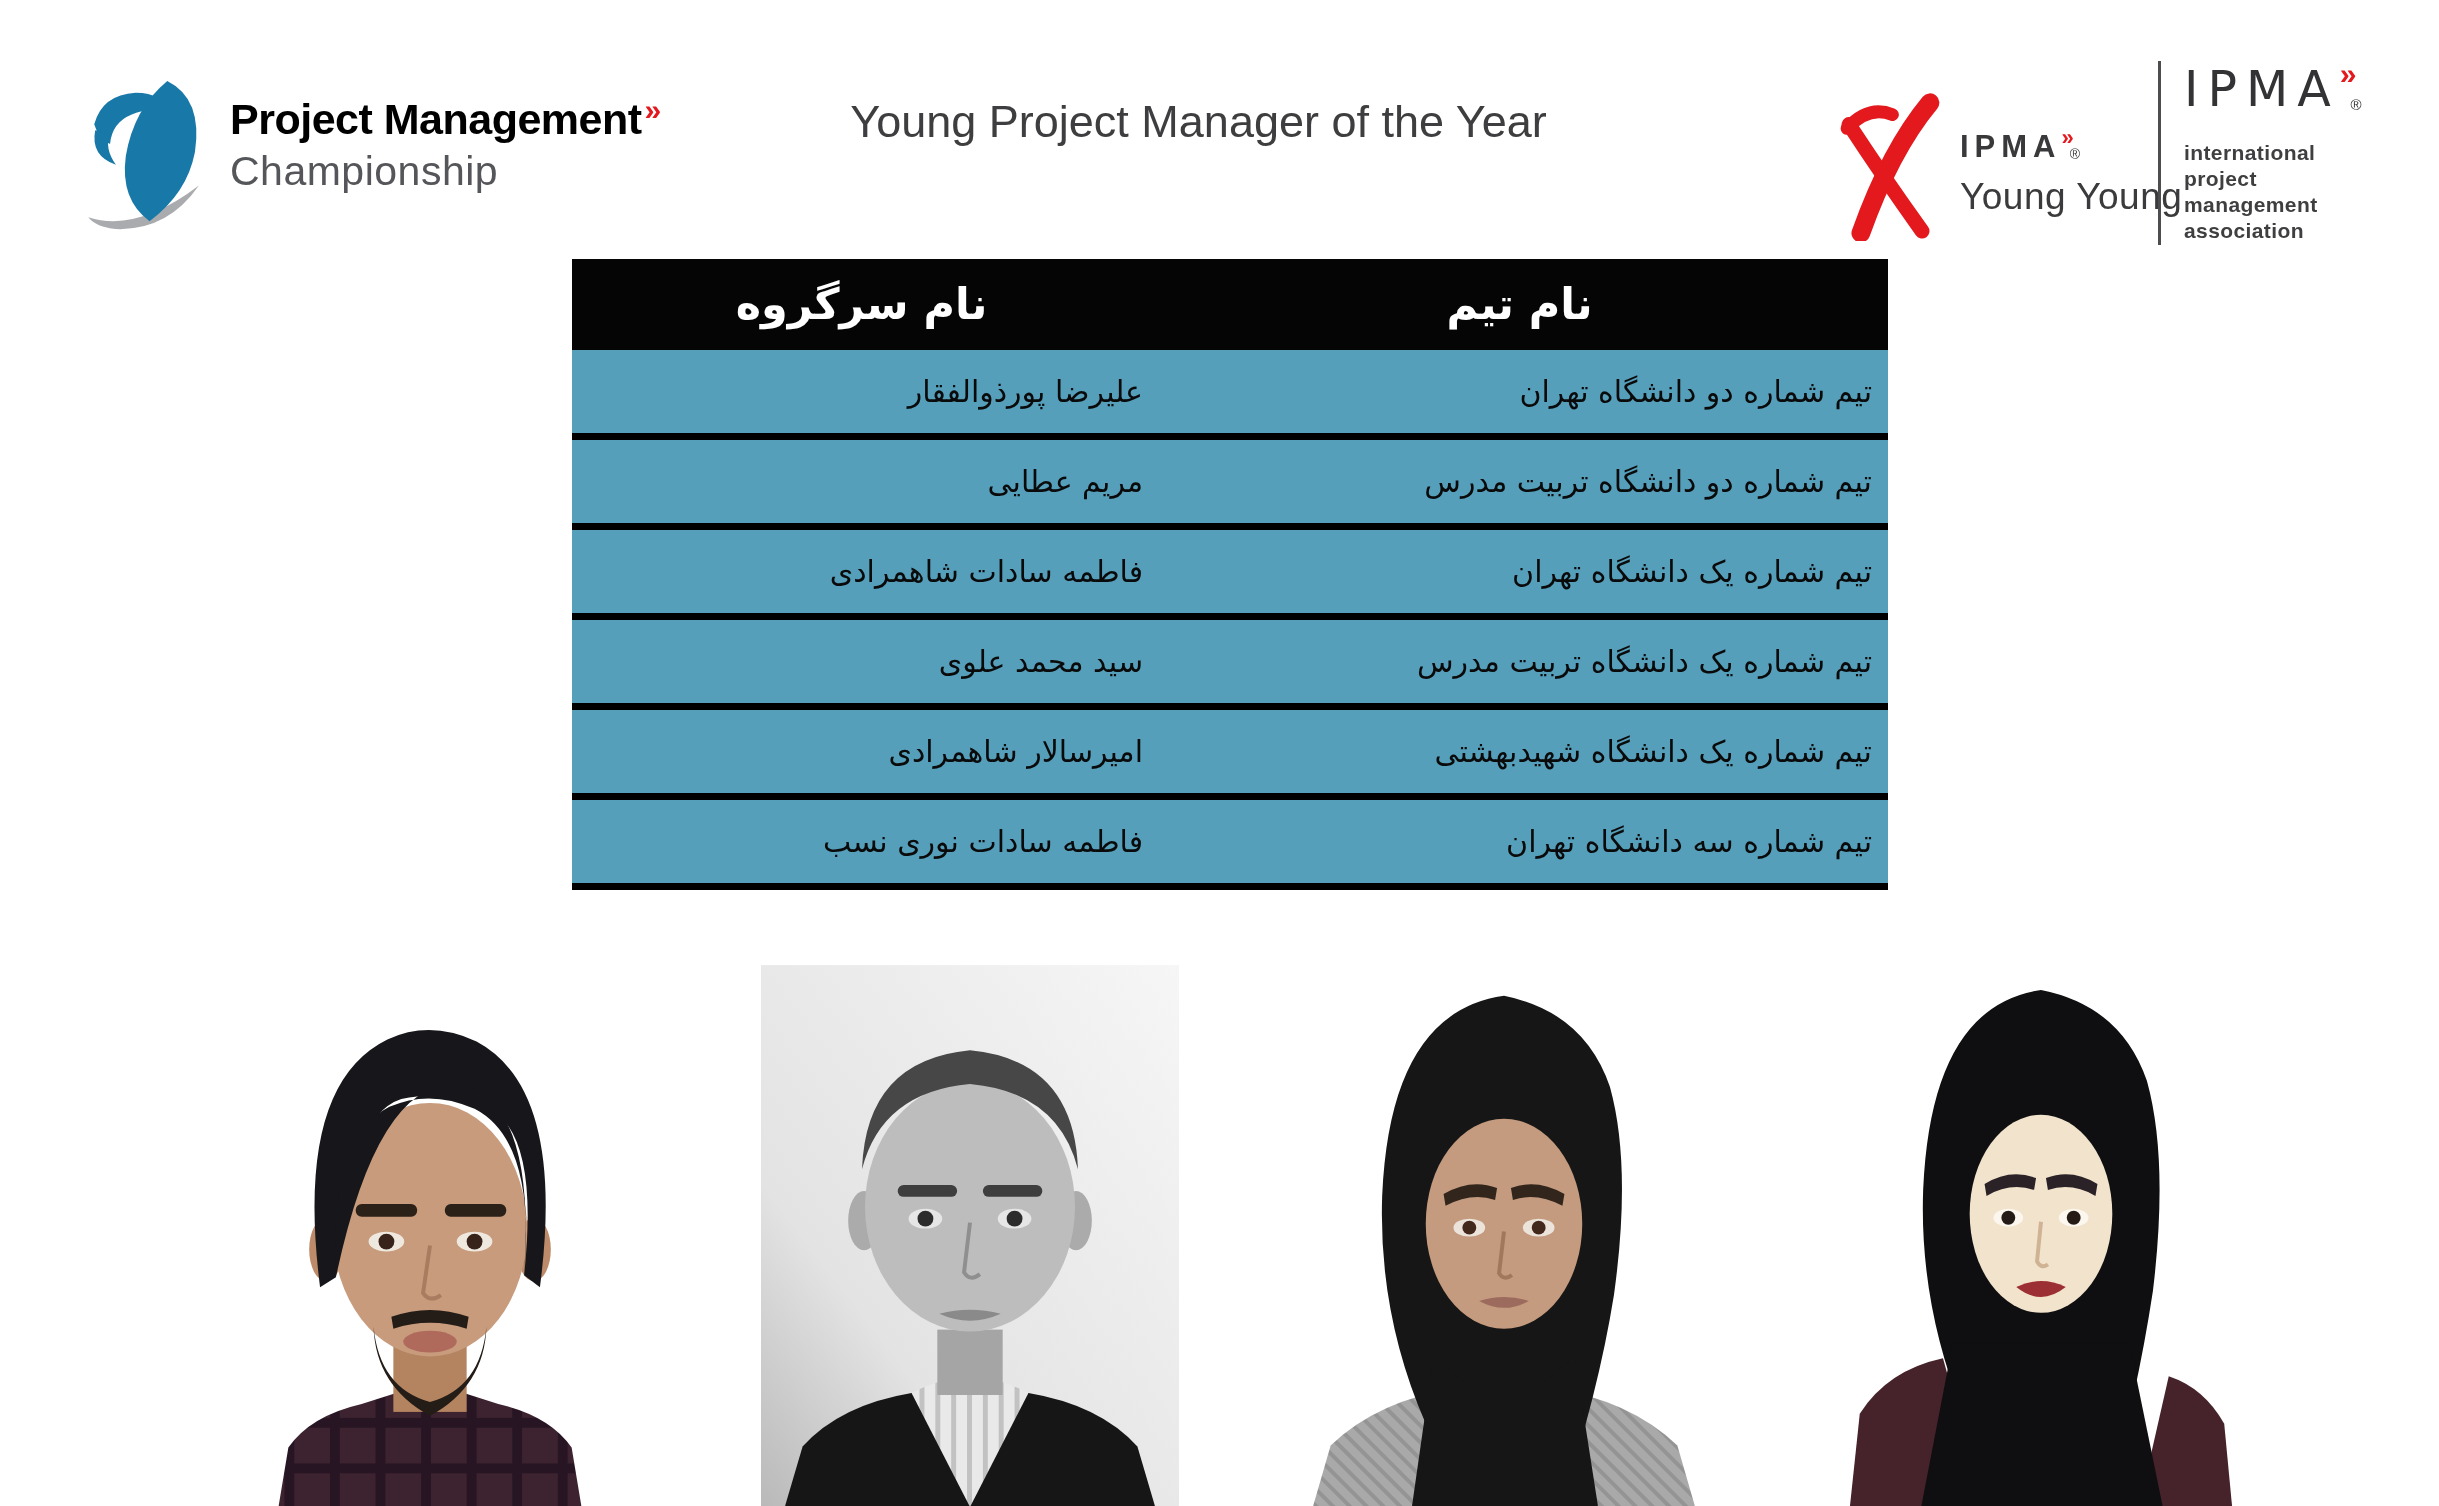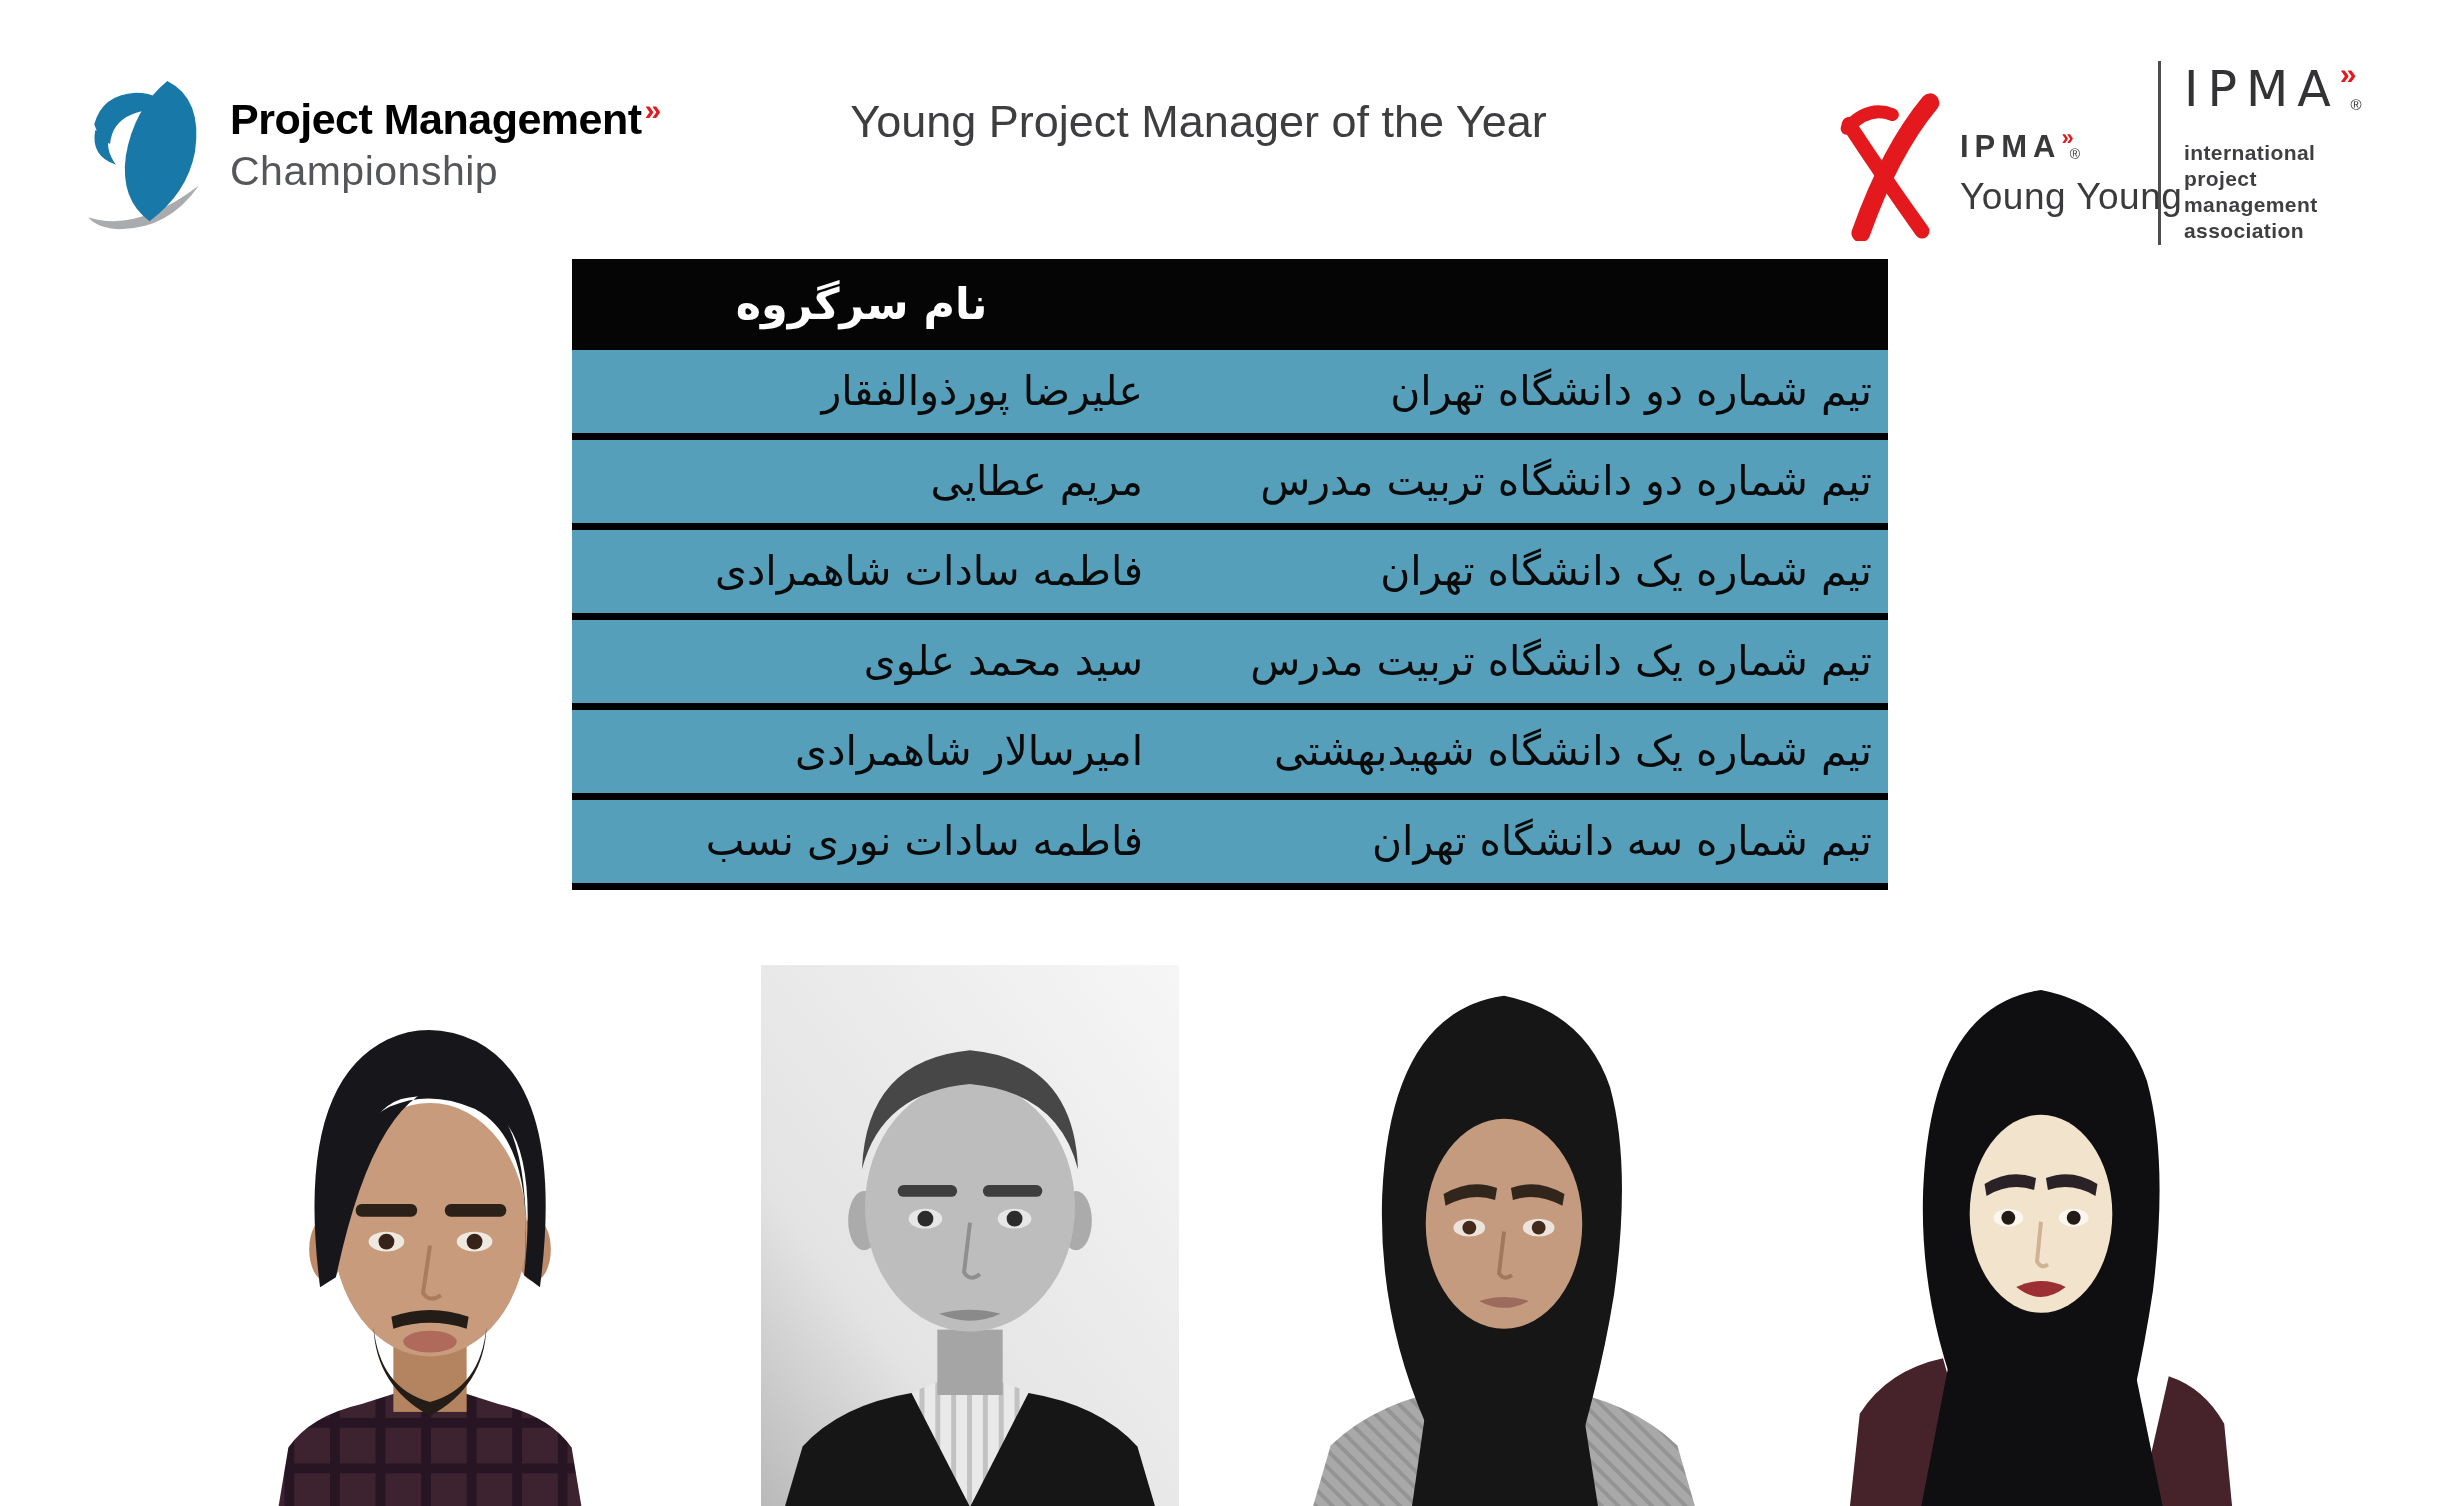--- a/index.html
+++ b/index.html
@@ -32,21 +32,21 @@
   .ipma-lines{margin-top:26px;}
   .ipma-lines div{font-size:21px;font-weight:bold;color:#3f3f41;line-height:26px;letter-spacing:0.4px;}
   
   .teams-table{left:572px;top:259px;width:1316px;}
   .thead{display:flex;background:#050505;height:91px;}
   .th{color:#ffffff;font-weight:bold;font-size:43px;line-height:91px;text-align:center;
       font-family:"DejaVu Sans",sans-serif;}
   .th.c-leader{width:44%;}
   .th.c-team{width:56%;}
   .trow{display:flex;background:#559fbb;height:83px;border-bottom:7px solid #000;}
-  .td{font-size:41px;line-height:83px;color:#0a0a0a;text-align:right;box-sizing:border-box;
+  .td{font-size:30px;line-height:83px;color:#0a0a0a;text-align:right;box-sizing:border-box;
       font-family:"DejaVu Sans",sans-serif;white-space:nowrap;}
   .td.c-leader{width:44%;padding-right:8px;}
   .td.c-team{width:56%;padding-right:16px;}
   
   .photo{display:block;}
   .photo-1{left:221px;top:990px;width:418px;height:517px;}
   .photo-2{left:761px;top:965px;width:418px;height:542px;}
   .photo-3{left:1295px;top:978px;width:418px;height:529px;}
   .photo-4{left:1836px;top:976px;width:410px;height:531px;}
 </style>
@@ -90,20 +90,21 @@
     <div>international</div>
     <div>project</div>
     <div>management</div>
     <div>association</div>
   </div>
 </div>
 
 <div class="abs teams-table" dir="rtl">
   <div class="thead" dir="ltr">
     <div class="th c-leader" dir="rtl">نام سرگروه</div>
+    <div class="th c-team" dir="rtl">نام تیم</div>
   </div>
 
   <div class="trow" dir="ltr">
     <div class="td c-leader" dir="rtl">علیرضا پورذوالفقار</div>
     <div class="td c-team" dir="rtl">تیم شماره دو دانشگاه تهران</div>
   </div>
   <div class="trow" dir="ltr">
     <div class="td c-leader" dir="rtl">مریم عطایی</div>
     <div class="td c-team" dir="rtl">تیم شماره دو دانشگاه تربیت مدرس</div>
   </div>

